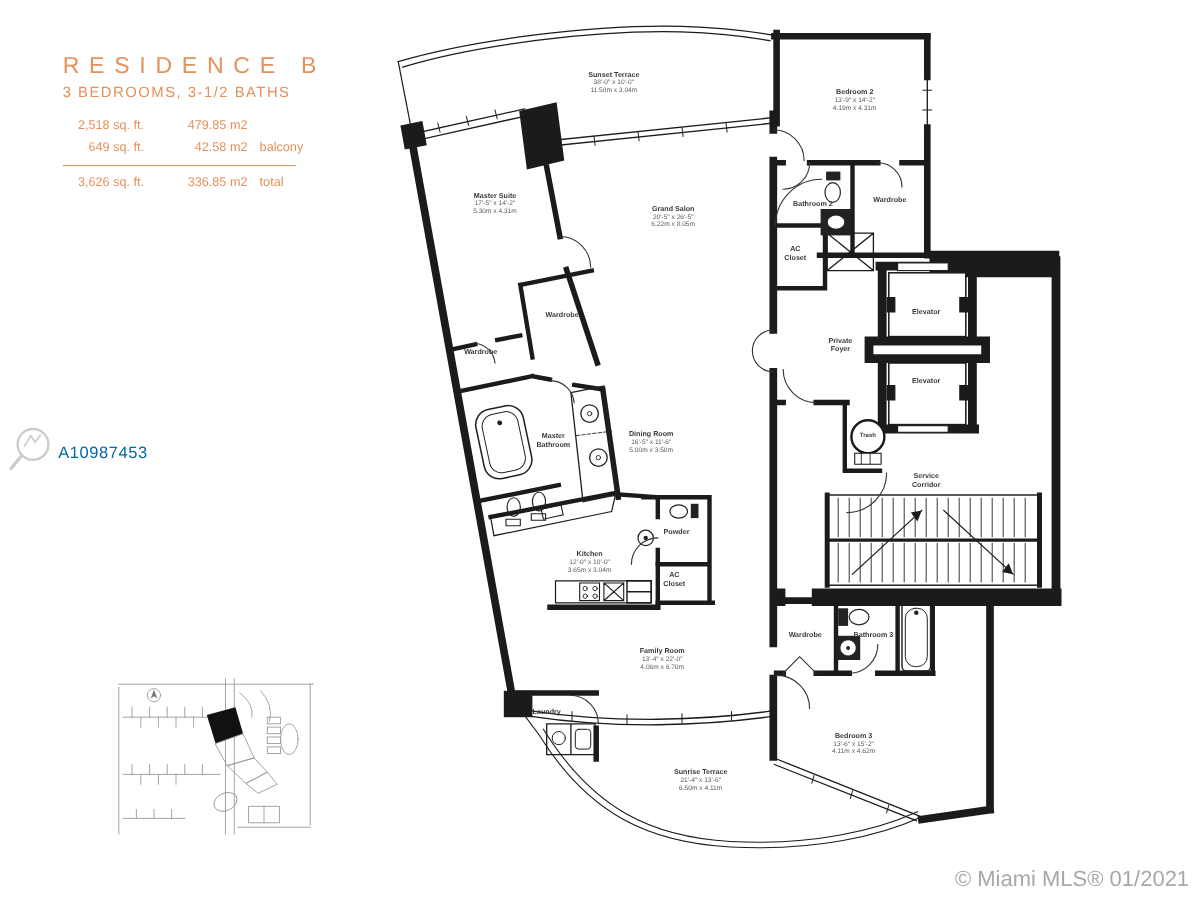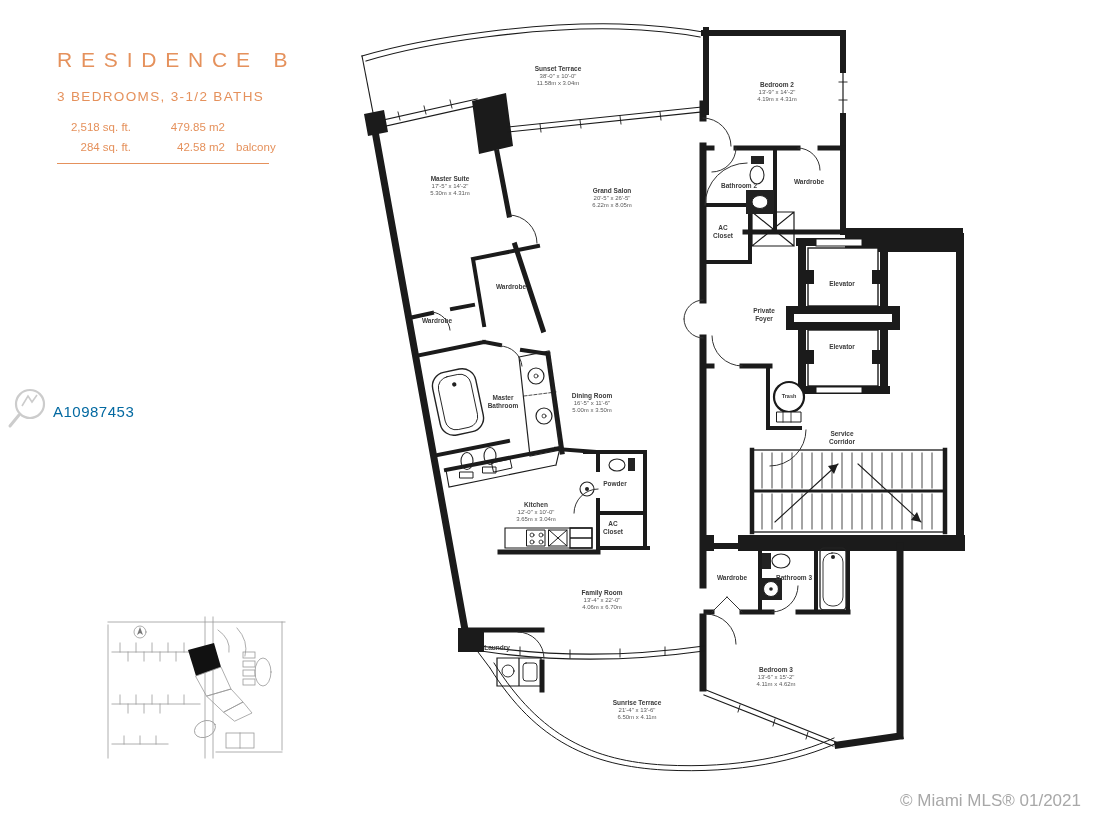--- a/index.html
+++ b/index.html
@@ -1,31 +1,31 @@
 <!DOCTYPE html>
 <html><head>
 <meta charset="utf-8">
 <style>
   html,body{margin:0;padding:0;background:#fff;}
   .page{position:relative;width:1093px;height:818px;background:#fff;overflow:hidden;
         font-family:"Liberation Sans", sans-serif; -webkit-text-size-adjust:none;}
   
   .titleblock{position:absolute;left:57px;top:48px;width:300px;}
   .tb-title{font-size:21px;font-weight:400;letter-spacing:0.42em;margin:0;}
-  .tb-sub{font-size:13.5px;letter-spacing:0.10em;margin-top:17px;font-weight:400;}
+  .tb-sub{font-size:13.5px;letter-spacing:0.10em;margin-top:4px;font-weight:400;}
   .tb-areas{margin-top:13px;font-size:11.5px;line-height:1.75;}
   .tb-row{display:grid;grid-template-columns:74px 94px 64px;}
   .tb-c1,.tb-c2{text-align:right;}
   .tb-c3{text-align:left;padding-left:11px;}
   .tb-rule{width:212px;border-bottom:1.6px solid;margin:6px 0 5px 0;}
   
   .watermark{position:absolute;left:6px;top:386px;display:flex;align-items:center;color:#0369a1;}
   .wm-text{font-size:15px;letter-spacing:0.5px;margin-left:3px;margin-top:4px;}
   
-  .credit{position:absolute;right:12px;bottom:7px;font-size:17px;color:#a8a8a8;}
+  .credit{position:absolute;right:12px;bottom:7px;font-size:20px;color:#a8a8a8;}
   
   .plan{position:absolute;left:0;top:0;width:1093px;height:818px;}
   
   .rl{position:absolute;transform:translate(-50%,-50%);text-align:center;color:#3c3c3c;
       display:flex;flex-direction:column;align-items:center;pointer-events:none;line-height:7.5px;}
   .rn{font-size:6.5px;font-weight:bold;color:#3a3a3a;white-space:nowrap;}
   .rn.wrap{white-space:normal;}
   .rd{font-size:6px;color:#5a5a5a;white-space:nowrap;}
   .tiny .rn{font-size:5.5px;}
 </style>
@@ -216,25 +216,30 @@
   <div class="titleblock" style="color:#E5915C">
     <h1 class="tb-title">RESIDENCE B</h1>
     <div class="tb-sub">3 BEDROOMS, 3-1/2 BATHS</div>
     <div class="tb-areas">
       <div class="tb-row">
         <span class="tb-c1">2,518 sq. ft.</span>
         <span class="tb-c2">479.85 m2</span>
         <span class="tb-c3"></span>
       </div>
       <div class="tb-row">
-        <span class="tb-c1">284 sq. ft.</span>
+        <span class="tb-c1">649 sq. ft.</span>
         <span class="tb-c2">42.58 m2</span>
         <span class="tb-c3">balcony</span>
       </div>
       <div class="tb-rule"></div>
+      <div class="tb-row">
+        <span class="tb-c1">3,626 sq. ft.</span>
+        <span class="tb-c2">336.85 m2</span>
+        <span class="tb-c3">total</span>
+      </div>
     </div>
   </div>
 
   <div class="watermark">
     <svg width="44" height="46" viewBox="0 0 44 46" fill="none" stroke="#cccccc">
       <circle cx="24" cy="18" r="14" stroke-width="2.2"></circle>
       <path d="M16,20 L22,10 L26,16 L31,9" stroke-width="1.6"></path>
       <path d="M13,29 L4,40" stroke-width="3" stroke-linecap="round"></path>
     </svg>
     <span class="wm-text">A10987453</span>

